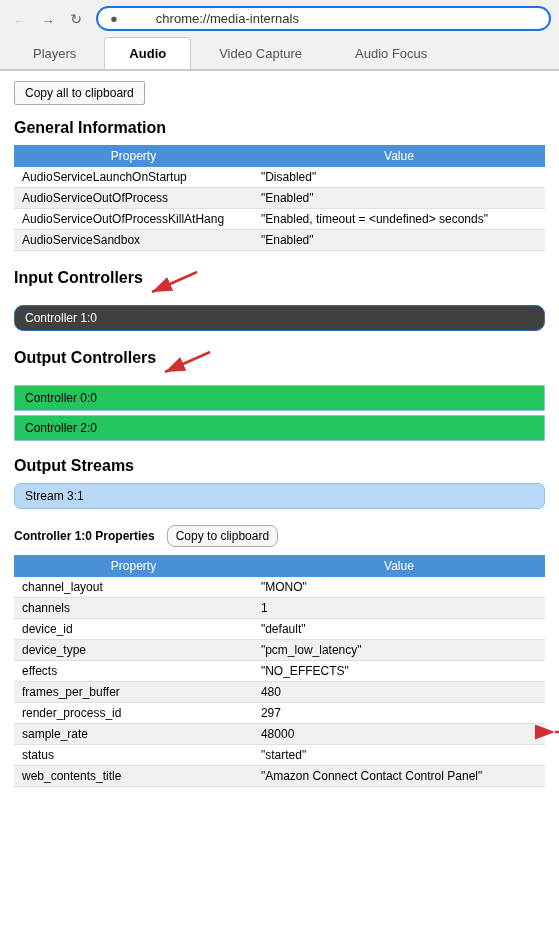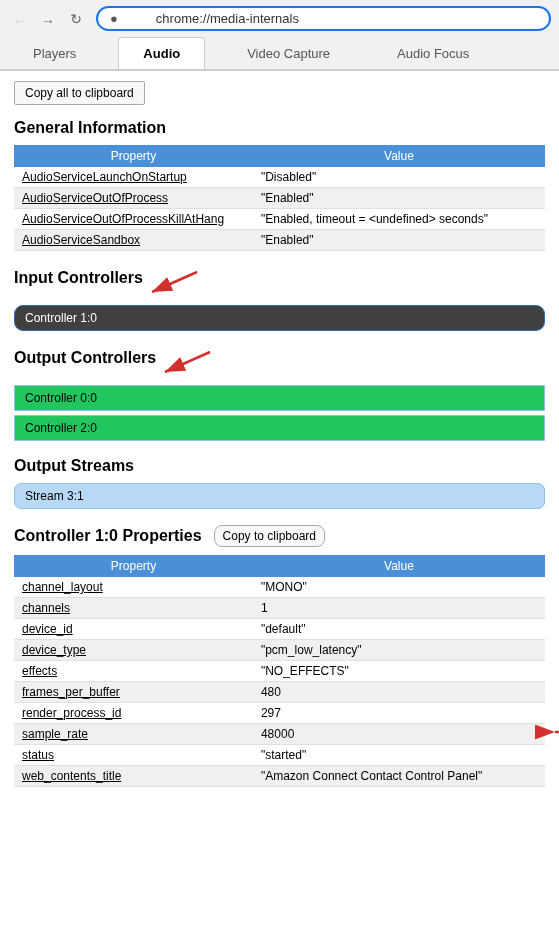--- a/index.html
+++ b/index.html
@@ -9,40 +9,40 @@
     .browser-chrome { background: #f1f1f1; border-bottom: 1px solid #ccc; }
     .browser-toolbar { display: flex; align-items: center; padding: 6px 8px; gap: 8px; background: #f1f1f1; }
     .nav-buttons { display: flex; gap: 4px; align-items: center; }
     .nav-btn { width: 24px; height: 24px; border: none; background: transparent; cursor: pointer; display: flex; align-items: center; justify-content: center; color: #666; font-size: 14px; border-radius: 50%; }
     .nav-btn.disabled { color: #ccc; cursor: default; }
     .address-bar-container { flex: 1; display: flex; align-items: center; background: #fff; border: 2px solid #1a73e8; border-radius: 20px; padding: 3px 12px; }
     .site-icon { margin-right: 6px; color: #555; font-size: 13px; }
     .address-bar { border: none; outline: none; flex: 1; font-size: 13px; color: #333; background: transparent; margin-left: 32px; }
 
     
-    .tab-bar { display: flex; gap: 17px; background: #f1f1f1; padding: 0 8px; border-bottom: 1px solid #ccc; }
+    .tab-bar { display: flex; gap: 3px; background: #f1f1f1; padding: 0 8px; border-bottom: 1px solid #ccc; }
     .tab { padding: 8px 24px; font-size: 13px; cursor: pointer; border: 1px solid transparent; border-bottom: none; color: #555; }
     .tab.active { background: #fff; border-color: #ccc #ccc transparent; border-radius: 4px 4px 0 0; font-weight: bold; color: #000; }
 
     
     .page { padding: 10px 14px; }
 
     
     .copy-all-btn { border: 1px solid #aaa; background: #f8f8f8; padding: 4px 10px; font-size: 12px; cursor: pointer; margin-bottom: 14px; border-radius: 2px; }
 
     
     .section-heading { font-size: 16px; font-weight: bold; margin-bottom: 8px; color: #000; }
 
     
     .info-table { width: 100%; border-collapse: collapse; margin-bottom: 16px; font-size: 12px; }
     .info-table th { background: #4a90d9; color: #fff; padding: 4px 8px; text-align: center; font-weight: normal; }
     .info-table td { padding: 3px 8px; border-bottom: 1px solid #e0e0e0; vertical-align: top; }
     .info-table tr:nth-child(even) td { background: #f0f0f0; }
     .info-table tr:nth-child(odd) td { background: #fff; }
-    .info-table td:first-child { width: 45%; text-decoration: underline; }
+    .info-table td:first-child { width: 45%; }
     .info-table td:last-child { width: 55%; }
 
     
     .controller-item {
       background: #22c55e;
       border: 1px solid #90c0e8;
       padding: 5px 10px;
       margin-bottom: 4px;
       font-size: 12px;
       cursor: pointer;
@@ -60,21 +60,21 @@
       border: 1px solid #90c0e8;
       padding: 5px 10px;
       margin-bottom: 4px;
       font-size: 12px;
       cursor: pointer;
       border-radius: 7px;
     }
 
     
     .props-header { display: flex; align-items: center; gap: 12px; margin-bottom: 8px; }
-    .props-title { font-size: 16px; font-weight: bold; }
+    .props-title { font-size: 12px; font-weight: bold; }
     .copy-btn { border: 1px solid #aaa; background: #f8f8f8; padding: 3px 8px; font-size: 12px; cursor: pointer; border-radius: 8px; }
 
     .section-block { margin-bottom: 16px; }
 
     .controllers-section { position: relative; margin-bottom: 16px; }
     .input-ctrl-heading-row { display: flex; align-items: center; margin-bottom: 8px; }
     .output-ctrl-heading-row { display: flex; align-items: center; margin-bottom: 8px; }
   </style>
 </head>
 <body>

